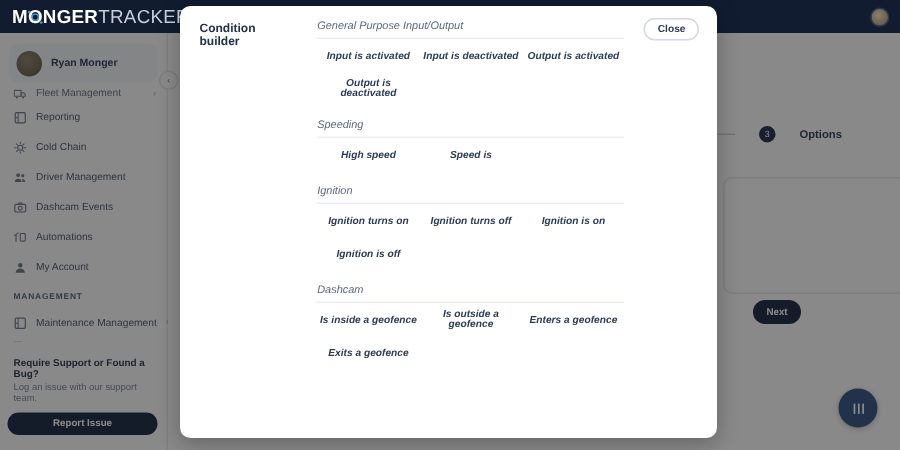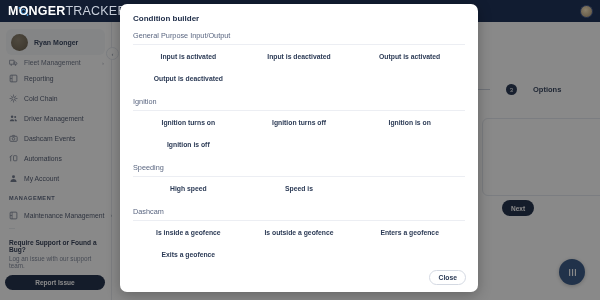--- a/index.html
+++ b/index.html
@@ -134,28 +134,28 @@
     z-index: 5;
   }
 
   
   .modal {
     position: absolute; left: 120px; top: 4px;
     width: 358px; height: 288px;
     background: #ffffff; border-radius: 7px;
     z-index: 10;
     box-shadow: 0 3px 14px rgba(0,0,0,0.28);
-    display: flex; flex-direction: column;
+    display: flex; flex-direction: row;
     overflow: hidden;
   }
   .modal-title {
     font-size: 8px; font-weight: bold; color: #22304b;
     padding: 10px 0 0 13px;
   }
-  .modal-body { flex: 1 1 auto; padding: 0 13px 0 13px; overflow: hidden; }
+  .modal-body { flex: 1 1 auto; padding: 0 13px 0 13px; overflow: hidden; font-style: italic; }
 
   .group { padding-top: 8px; }
   .group-label { font-size: 7.3px; color: #5a6680; padding-bottom: 4px; }
   .group-rule { height: 1px; background: #eceef3; }
   .opt-grid {
     display: grid; grid-template-columns: repeat(3, 1fr);
     row-gap: 0px;
   }
   .opt {
     height: 22px; display: flex; align-items: center; justify-content: center;
@@ -334,36 +334,36 @@
         <div class="group-rule"></div>
         <div class="opt-grid">
           <div class="opt">Input is activated</div>
           <div class="opt">Input is deactivated</div>
           <div class="opt">Output is activated</div>
           <div class="opt">Output is deactivated</div>
         </div>
       </div>
 
       <div class="group">
+        <div class="group-label">Speeding</div>
+        <div class="group-rule"></div>
+        <div class="opt-grid">
+          <div class="opt">High speed</div>
+          <div class="opt">Speed is</div>
+        </div>
+      </div>
+
+      <div class="group">
         <div class="group-label">Ignition</div>
         <div class="group-rule"></div>
         <div class="opt-grid">
           <div class="opt">Ignition turns on</div>
           <div class="opt">Ignition turns off</div>
           <div class="opt">Ignition is on</div>
           <div class="opt">Ignition is off</div>
-        </div>
-      </div>
-
-      <div class="group">
-        <div class="group-label">Speeding</div>
-        <div class="group-rule"></div>
-        <div class="opt-grid">
-          <div class="opt">High speed</div>
-          <div class="opt">Speed is</div>
         </div>
       </div>
 
       <div class="group">
         <div class="group-label">Dashcam</div>
         <div class="group-rule"></div>
         <div class="opt-grid">
           <div class="opt">Is inside a geofence</div>
           <div class="opt">Is outside a geofence</div>
           <div class="opt">Enters a geofence</div>

